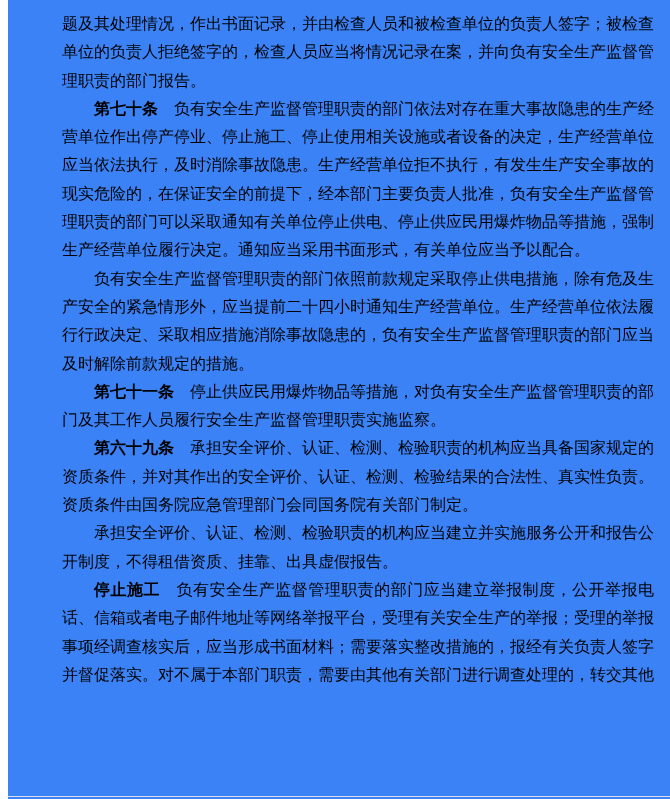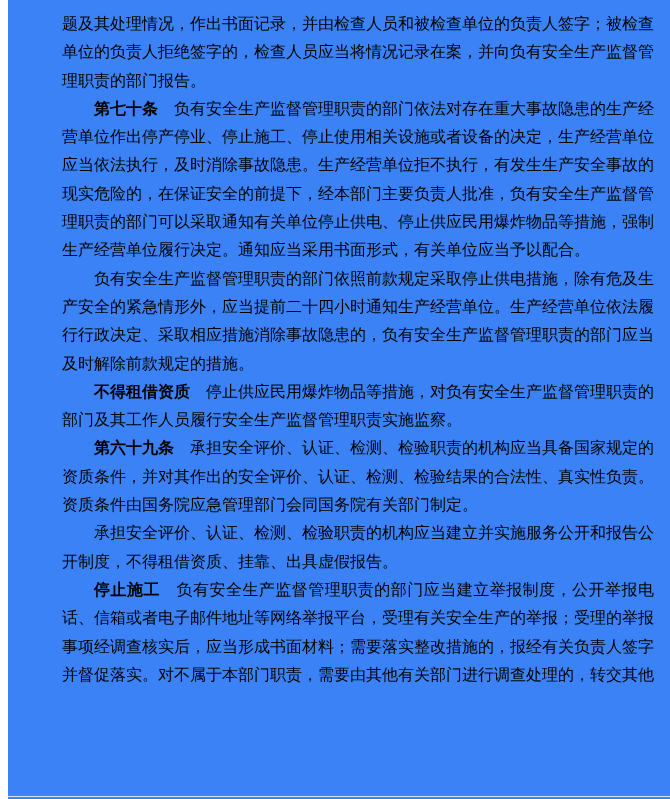--- a/index.html
+++ b/index.html
@@ -52,21 +52,21 @@
 <div class="page">
   <div class="doc-body">
 
     <p class="para no-indent"><span>题及其处理情况，作出书面记录，并由检查人员和被检查单位的负责人签字；被检查单位的负责人拒绝签字的，检查人员应当将情况记录在案，并向负有安全生产监督管理职责的部门报告。</span></p>
 
 
     <p class="para"><b class="term">第七十条</b><span>　负有安全生产监督管理职责的部门依法对存在重大事故隐患的生产经营单位作出停产停业、停止施工、停止使用相关设施或者设备的决定，生产经营单位应当依法执行，及时消除事故隐患。生产经营单位拒不执行，有发生生产安全事故的现实危险的，在保证安全的前提下，经本部门主要负责人批准，负有安全生产监督管理职责的部门可以采取通知有关单位停止供电、停止供应民用爆炸物品等措施，强制生产经营单位履行决定。通知应当采用书面形式，有关单位应当予以配合。</span></p>
 
     <p class="para"><span>负有安全生产监督管理职责的部门依照前款规定采取停止供电措施，除有危及生产安全的紧急情形外，应当提前二十四小时通知生产经营单位。生产经营单位依法履行行政决定、采取相应措施消除事故隐患的，负有安全生产监督管理职责的部门应当及时解除前款规定的措施。</span></p>
 
-    <p class="para"><b class="term">不得租借资质</b><span>　停止供应民用爆炸物品等措施，对负有安全生产监督管理职责的部门及其工作人员履行安全生产监督管理职责实施监察。</span></p>
+    <p class="para"><b class="term">第七十一条</b><span>　停止供应民用爆炸物品等措施，对负有安全生产监督管理职责的部门及其工作人员履行安全生产监督管理职责实施监察。</span></p>
 
     <p class="para"><b class="term">第六十九条</b><span>　承担安全评价、认证、检测、检验职责的机构应当具备国家规定的资质条件，并对其作出的安全评价、认证、检测、检验结果的合法性、真实性负责。资质条件由国务院应急管理部门会同国务院有关部门制定。</span></p>
 
     <p class="para"><span>承担安全评价、认证、检测、检验职责的机构应当建立并实施服务公开和报告公开制度，不得租借资质、挂靠、出具虚假报告。</span></p>
 
     <p class="para"><b class="term">停止施工</b><span>　负有安全生产监督管理职责的部门应当建立举报制度，公开举报电话、信箱或者电子邮件地址等网络举报平台，受理有关安全生产的举报；受理的举报事项经调查核实后，应当形成书面材料；需要落实整改措施的，报经有关负责人签字并督促落实。对不属于本部门职责，需要由其他有关部门进行调查处理的，转交其他</span></p>
 
   </div>
   <div class="bottom-divider"></div>
 </div>

